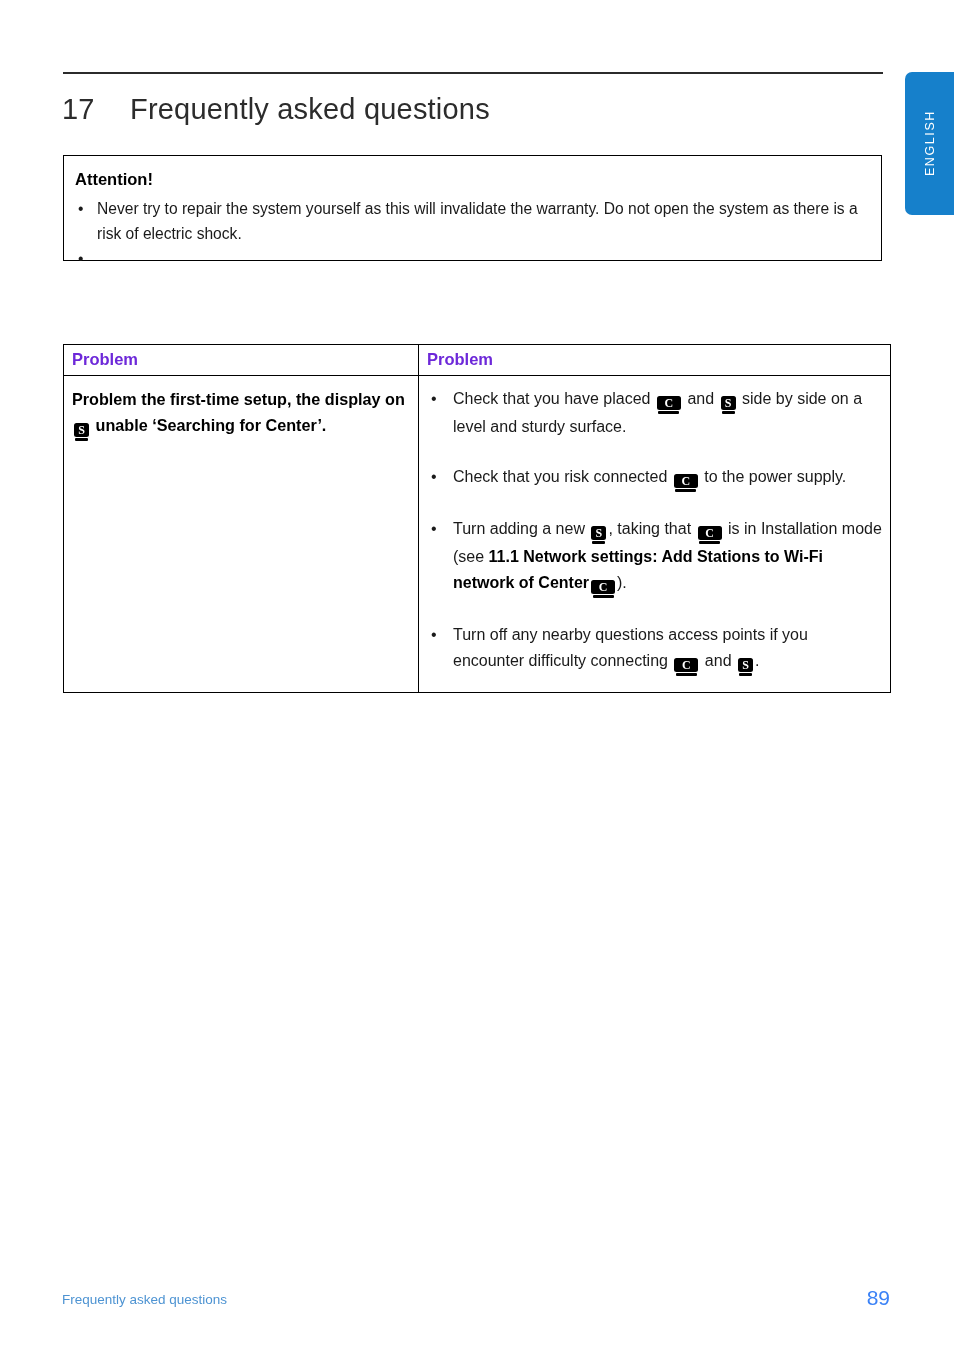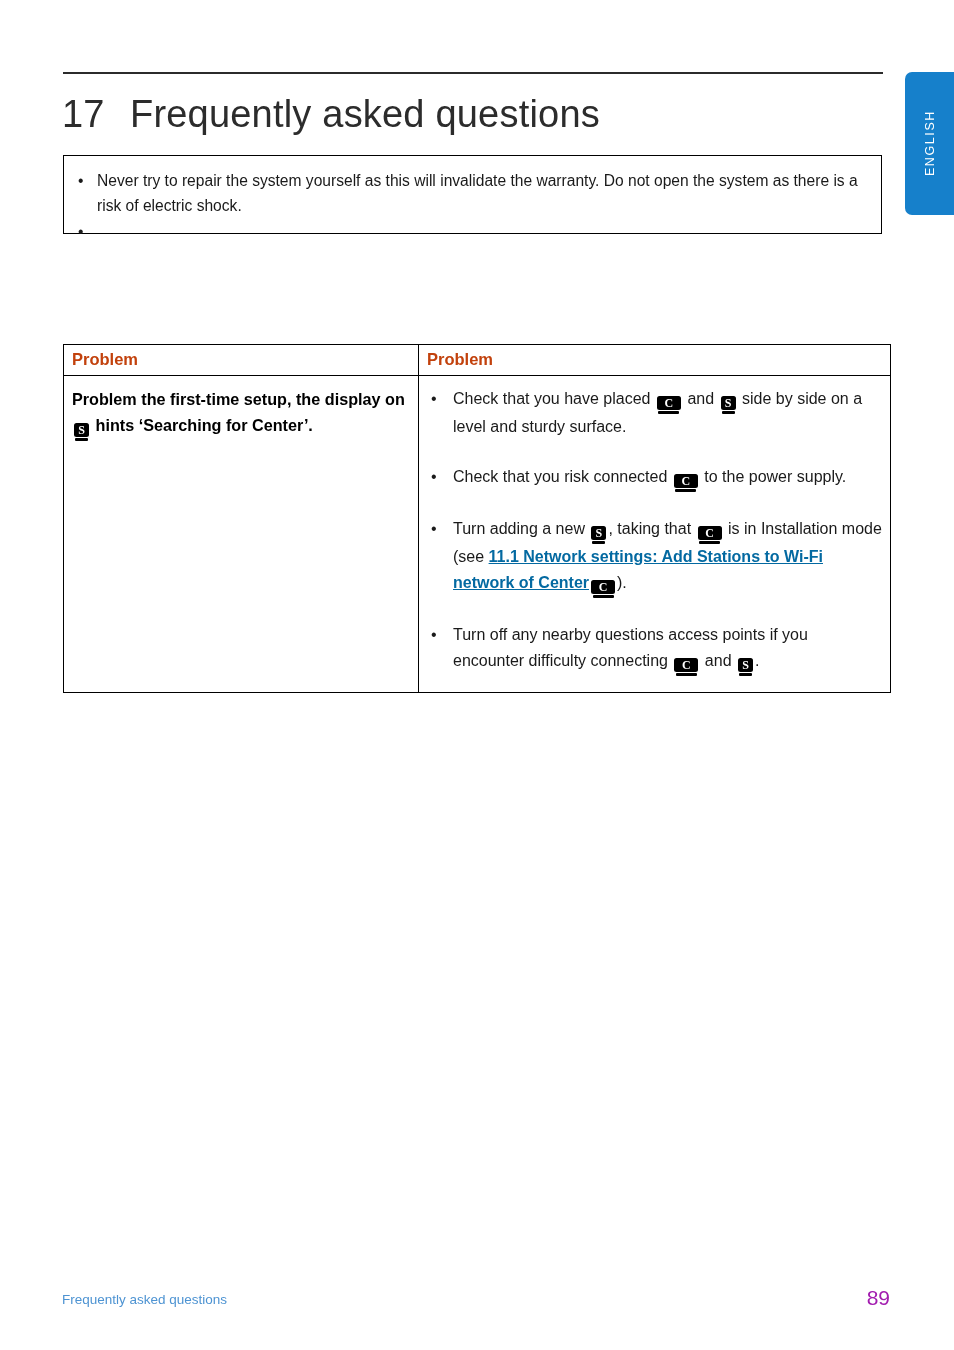--- a/index.html
+++ b/index.html
@@ -55,21 +55,21 @@
     width: 820px;
     height: 1.5px;
     background: #2b2b2b;
   }
 
   .chapter-heading {
     position: absolute;
     left: 62px;
     top: 93px;
     width: 820px;
-    font-size: 38px;
+    font-size: 29px;
     font-weight: 300;
     color: #2c2c2c;
     letter-spacing: 0.2px;
     display: flex;
     align-items: baseline;
   }
   .chapter-num {
     width: 68px;
     flex: 0 0 68px;
   }
@@ -128,21 +128,21 @@
   .faq-table th,
   .faq-table td {
     border: 1.3px solid #000;
     vertical-align: top;
     text-align: left;
   }
   .faq-table th {
     font-size: 16.5px;
     font-weight: bold;
     padding: 5px 8px 6px 8px;
-    color: #c2410c;
+    color: #6d28d9;
   }
   .faq-table col.c-problem { width: 355px; }
   .faq-table col.c-solution { width: 472px; }
 
   td.problem-cell {
     padding: 10px 10px 14px 8px;
     font-size: 16.2px;
     font-weight: bold;
     line-height: 1.62;
     color: #000;
@@ -164,21 +164,21 @@
     margin-bottom: 24px;
   }
   .sol-list li:last-child { margin-bottom: 0; }
   .sol-list li .bullet-dot {
     position: absolute;
     left: 4px;
     top: 0;
     font-size: 16px;
     line-height: 1.62;
   }
-  .sol-list b { font-weight: bold; color: #0369a1; text-decoration: underline; }
+  .sol-list b { font-weight: bold; color: #000000; }
 
   
   .dev-icon {
     display: inline-block;
     position: relative;
     vertical-align: -3px;
     margin: 0 2px;
     line-height: 1;
   }
   .dev-icon .body {
@@ -227,41 +227,42 @@
     font-size: 13.5px;
     color: #4d93d2;
   }
   .footer-page {
     position: absolute;
     left: 838px;
     top: 1286px;
     width: 52px;
     text-align: right;
     font-size: 21px;
-    color: #a21caf;
+    color: #3b82f6;
     font-weight: 300;
   }
 </style>
 </head>
 <body>
 
 <div class="page">
 
   <div class="lang-tab">
     <span class="lang-text">ENGLISH</span>
   </div>
 
   <div class="top-rule"></div>
 
   <div class="chapter-heading">
     <span class="chapter-num">17</span>
     <span class="chapter-title">Frequently asked questions</span>
   </div>
 
   <div class="attention-box">
+    <div class="attention-title">Attention!</div>
     <ul class="att-list">
       <li>
         <span class="bullet-dot">•</span>
         <span>Never try to repair the system yourself as this will invalidate the warranty. Do not open the system as there is a risk of electric shock.</span>
       </li>
       <li>
         <span class="bullet-dot">•</span>
       </li>
     </ul>
   </div>
@@ -275,21 +276,21 @@
       <tr>
         <th>Problem</th>
         <th>Problem</th>
       </tr>
     </thead>
     <tbody>
       <tr>
         <td class="problem-cell">
           <span>Problem the first-time setup, the display on</span>
           <span class="dev-icon station"><span class="body">S</span><span class="foot"></span></span>
-          <span>hints ‘Searching for Center’.</span>
+          <span>unable ‘Searching for Center’.</span>
         </td>
         <td class="solution-cell">
           <ul class="sol-list">
 
             <li>
               <span class="bullet-dot">•</span>
               <span>Check that you have placed</span>
               <span class="dev-icon center"><span class="body">C</span><span class="foot"></span></span>
               <span>and</span>
               <span class="dev-icon station"><span class="body">S</span><span class="foot"></span></span>

